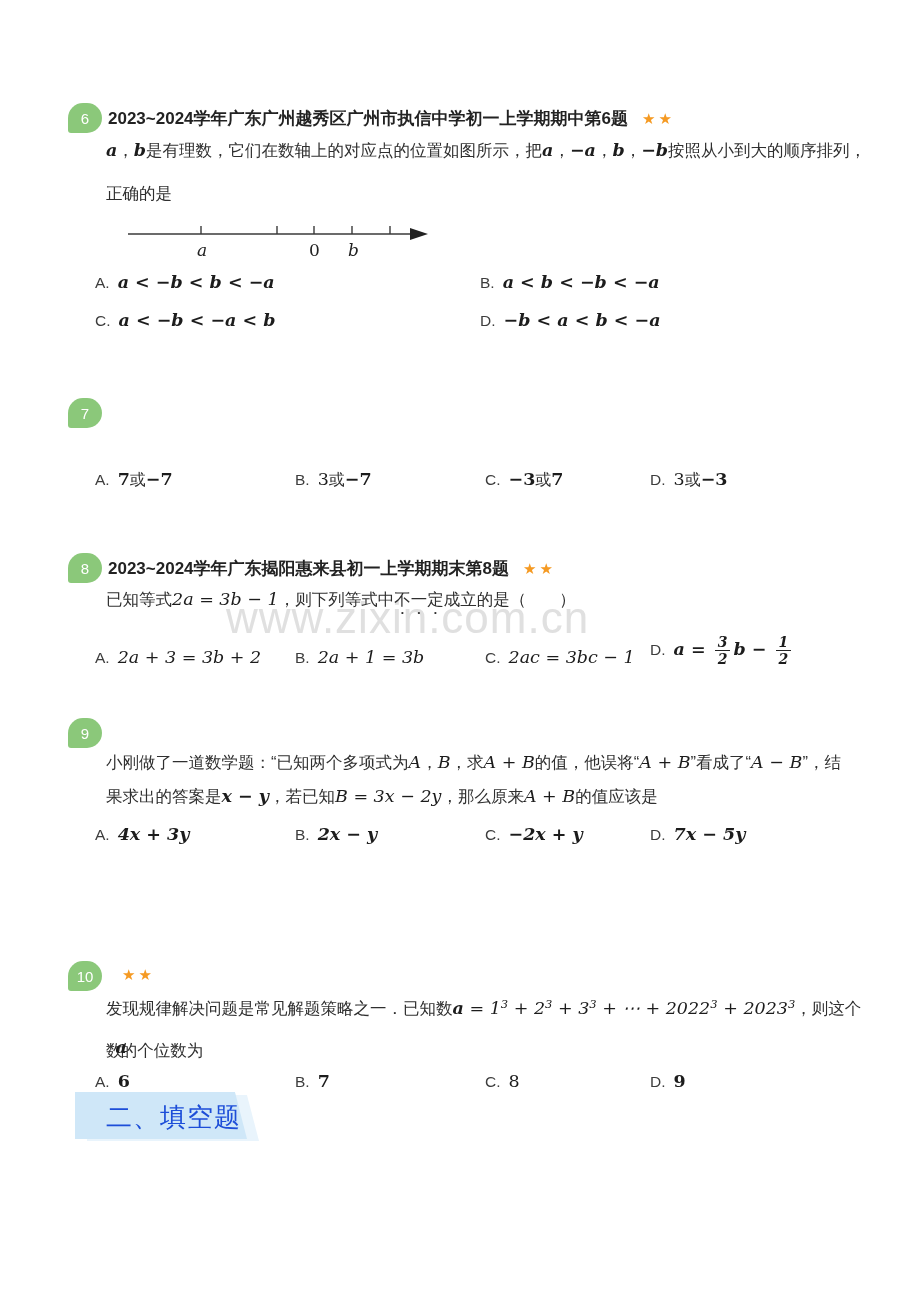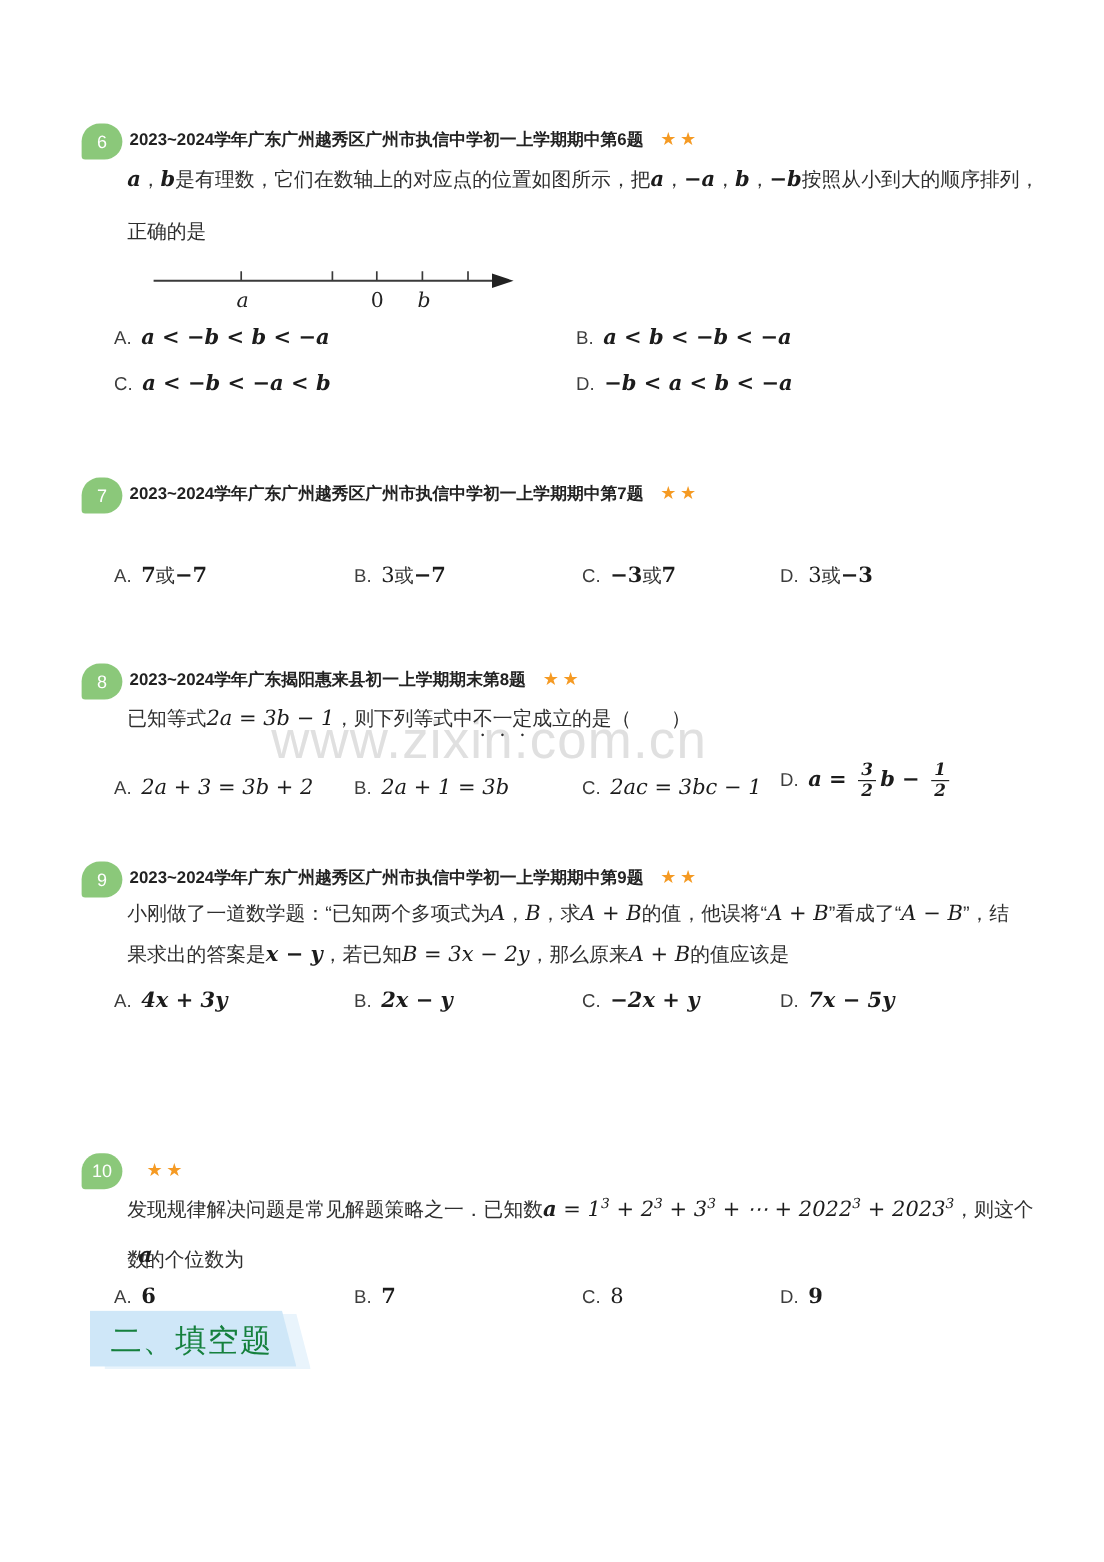--- a/index.html
+++ b/index.html
@@ -25,21 +25,21 @@
   .badge {
     position:absolute; left:68px; top:0;
     width:34px; height:30px;
     background:#8bc87a;
     border-radius:15px 15px 15px 3px;
     color:#ffffff; font-size:15px;
     display:flex; align-items:center; justify-content:center;
   }
 
   .trow { position:absolute; left:108px; white-space:nowrap; height:24px; }
-  .qtitle { font-weight:bold; font-size:14px; color:#222222; }
+  .qtitle { font-weight:bold; font-size:17px; color:#222222; }
   .qtitle.ghost { position:absolute; left:80px; top:-7px; }
   .stars { color:#f59a23; font-size:15px; margin-left:14px; letter-spacing:3px; }
 
   .bline {
     position:absolute; left:106px; white-space:nowrap;
     font-size:16.5px; line-height:27px; color:#2f2f2f;
   }
 
   .seg-cn  { font-family:"Liberation Sans", sans-serif; }
   .seg-em  {
@@ -89,22 +89,22 @@
   .sec { position:absolute; left:75px; top:1090px; width:200px; height:52px; z-index:1; }
   .sec .back {
     position:absolute; left:12px; top:5px; width:172px; height:46px;
     background:#e9f4fc; clip-path:polygon(0 0, 93% 0, 100% 100%, 0 100%);
   }
   .sec .front {
     position:absolute; left:0; top:2px; width:172px; height:47px;
     background:#cfe7f8; clip-path:polygon(0 0, 93% 0, 100% 100%, 0 100%);
   }
   .sec .label {
-    position:absolute; left:17px; top:10px; z-index:1;
-    font-size:26px; color:#15803d; letter-spacing:1px; font-weight:500;
+    position:absolute; left:31px; top:10px; z-index:1;
+    font-size:26px; color:#1d4ed8; letter-spacing:1px; font-weight:500;
     white-space:nowrap;
   }
 </style>
 </head>
 <body>
 
 <div class="page">
 
   <div class="watermark">www.zixin.com.cn</div>
 
@@ -138,23 +138,20 @@
     <div class="optrow two" style="top:165px;">
       <span class="opt"><span class="optlabel">A.</span><span class="optval"><span class="seg-mb">a &lt; −b &lt; b &lt; −a</span></span></span>
       <span class="opt"><span class="optlabel">B.</span><span class="optval"><span class="seg-mb">a &lt; b &lt; −b &lt; −a</span></span></span>
     </div>
   </section>
 
   <section class="q" style="top:398px; height:110px;">
     <div class="badge">
       <span>7</span>
     </div>
-    <div class="trow" style="top:4px;">
-      <span class="qtitle">2023~2024学年广东广州越秀区广州市执信中学初一上学期期中第7题</span><span class="stars">★★</span>
-    </div>
     <div class="optrow four" style="top:68px;">
       <span class="opt"><span class="optlabel">A.</span><span class="optval"><span class="seg-mn">7</span><span class="seg-cn">或</span><span class="seg-mn">−7</span></span></span>
       <span class="opt"><span class="optlabel">B.</span><span class="optval"><span class="seg-mnl">3</span><span class="seg-cn">或</span><span class="seg-mn">−7</span></span></span>
       <span class="opt"><span class="optlabel">C.</span><span class="optval"><span class="seg-mn">−3</span><span class="seg-cn">或</span><span class="seg-mn">7</span></span></span>
       <span class="opt"><span class="optlabel">D.</span><span class="optval"><span class="seg-mnl">3</span><span class="seg-cn">或</span><span class="seg-mn">−3</span></span></span>
     </div>
   </section>
 
   <section class="q" style="top:553px; height:120px;">
     <div class="badge">
@@ -175,23 +172,20 @@
               <span class="fnum">1</span>
               <span class="fden">2</span>
             </span></span></span>
     </div>
   </section>
 
   <section class="q" style="top:718px; height:145px;">
     <div class="badge">
       <span>9</span>
     </div>
-    <div class="trow" style="top:4px;">
-      <span class="qtitle">2023~2024学年广东广州越秀区广州市执信中学初一上学期期中第9题</span><span class="stars">★★</span>
-    </div>
     <div class="bline" style="top:31px;"><span class="seg-cn">小刚做了一道数学题：“已知两个多项式为</span><span class="seg-m">A</span><span class="seg-cn">，</span><span class="seg-m">B</span><span class="seg-cn">，求</span><span class="seg-m">A + B</span><span class="seg-cn">的值，他误将“</span><span class="seg-m">A + B</span><span class="seg-cn">”看成了“</span><span class="seg-m">A − B</span><span class="seg-cn">”，结</span></div>
     <div class="bline" style="top:65px;"><span class="seg-cn">果求出的答案是</span><span class="seg-mb">x − y</span><span class="seg-cn">，若已知</span><span class="seg-m">B = 3x − 2y</span><span class="seg-cn">，那么原来</span><span class="seg-m">A + B</span><span class="seg-cn">的值应该是</span></div>
     <div class="optrow four" style="top:102px;">
       <span class="opt"><span class="optlabel">A.</span><span class="optval"><span class="seg-mb">4x + 3y</span></span></span>
       <span class="opt"><span class="optlabel">B.</span><span class="optval"><span class="seg-mb">2x − y</span></span></span>
       <span class="opt"><span class="optlabel">C.</span><span class="optval"><span class="seg-mb">−2x + y</span></span></span>
       <span class="opt"><span class="optlabel">D.</span><span class="optval"><span class="seg-mb">7x − 5y</span></span></span>
     </div>
   </section>
 

